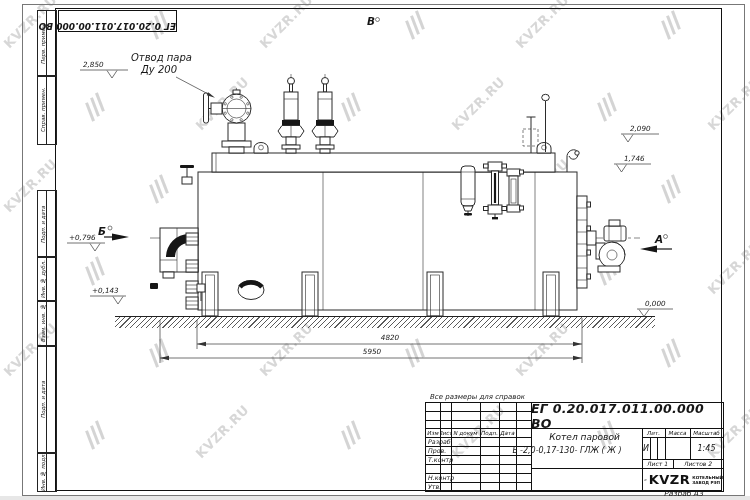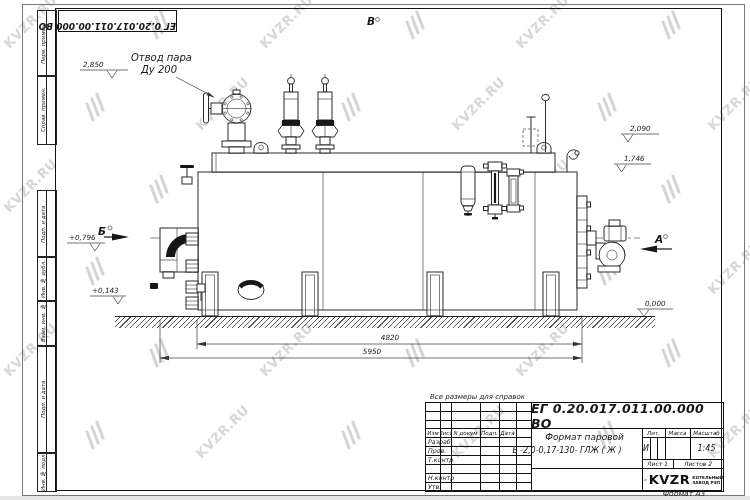--- a/index.html
+++ b/index.html
@@ -506,21 +506,21 @@
     <div class="cell" style="left:0;top:25px;width:14px;height:9px">Изм</div>
     <div class="cell" style="left:14px;top:25px;width:11px;height:9px">Лист</div>
     <div class="cell" style="left:25px;top:25px;width:29px;height:9px">N докум</div>
     <div class="cell" style="left:54px;top:25px;width:19px;height:9px">Подп.</div>
     <div class="cell" style="left:73px;top:25px;width:17px;height:9px">Дата</div>
     <div class="rowlab" style="top:34px;height:9px">Разраб.</div>
     <div class="rowlab" style="top:43px;height:9px">Пров.</div>
     <div class="rowlab" style="top:52px;height:9px">Т.контр</div>
     <div class="rowlab" style="top:70px;height:9px">Н.контр</div>
     <div class="rowlab" style="top:79px;height:9px">Утв.</div>
-    <div class="prod1">Формат паровой</div>
+    <div class="prod1">Котел паровой</div>
     <div class="prod2">Е -2,0-0,17-130- ГЛЖ ( Ж )</div>
     <div class="cell" style="left:216px;top:25px;width:23px;height:9px">Лит.</div>
     <div class="cell" style="left:239px;top:25px;width:25px;height:9px">Масса</div>
     <div class="cell" style="left:264px;top:25px;width:33px;height:9px">Масштаб</div>
     <div class="val" style="left:216px;top:34px;width:8px;height:22px">И</div>
     <div class="val" style="left:264px;top:34px;width:33px;height:22px">1:45</div>
     <div class="cell" style="left:216px;top:56px;width:31px;height:9px;font-size:6px">Лист 1</div>
     <div class="cell" style="left:247px;top:56px;width:50px;height:9px;font-size:6px">Листов 2</div>
     <div class="logo">
       <svg width="18" height="14" viewBox="0 0 20 14">
@@ -529,15 +529,15 @@
         <line x1="13" y1="13" x2="18" y2="1" stroke="#111" stroke-width="2.4"></line>
       </svg>
       <b>KVZR</b>
       <span class="sub">
         <span>КОТЕЛЬНЫЙ</span>
         <span>ЗАВОД РЭП</span>
       </span>
     </div>
   </div>
 
-  <div class="format">Формат  А3</div>
+  <div class="format">Разраб  А3</div>
   <div class="bottom-strip"></div>
 </div>
 
 </body></html>

